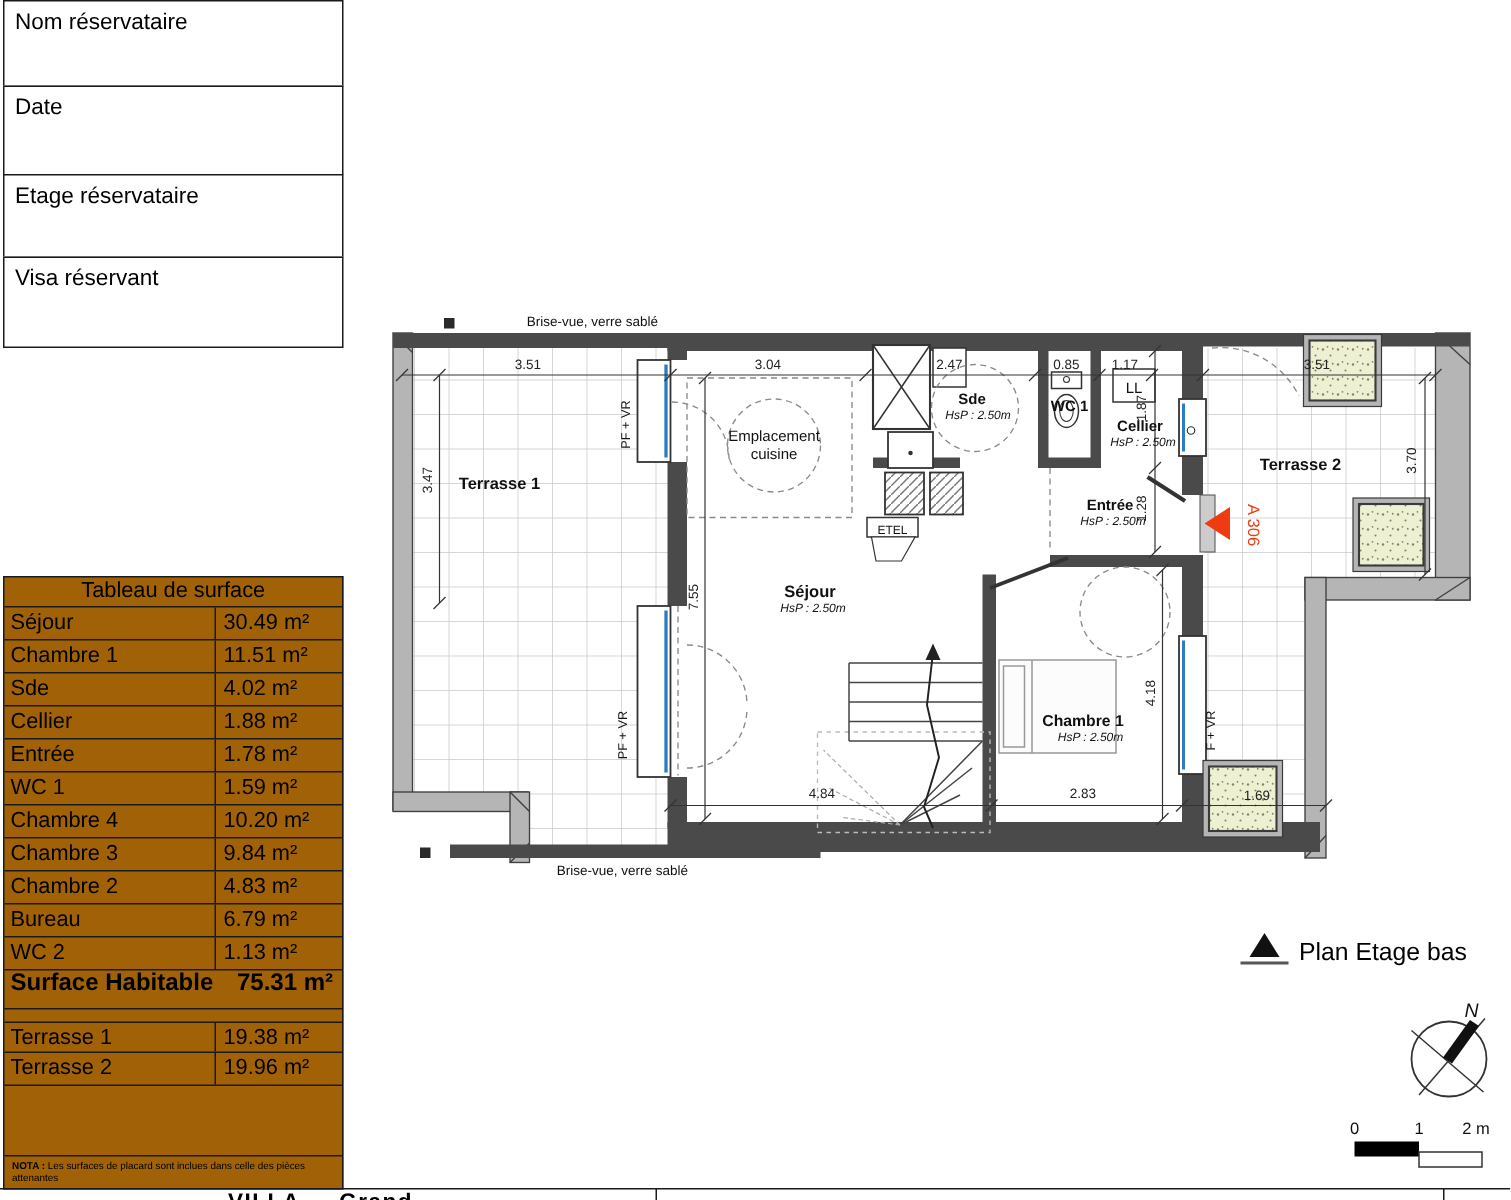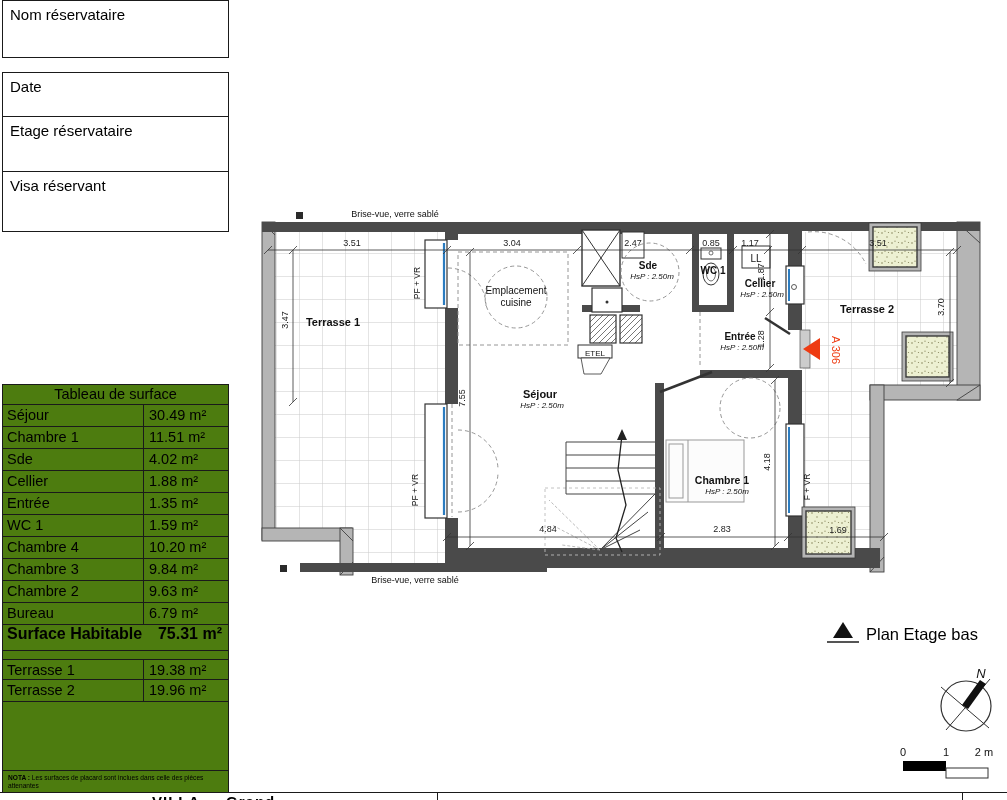--- a/index.html
+++ b/index.html
@@ -3,21 +3,21 @@
 <meta charset="utf-8">
 <style>
   html,body{margin:0;padding:0;background:#fff;}
   .page{position:relative;width:1007px;height:800px;background:#fff;overflow:hidden;
         font-family:"Liberation Sans",sans-serif;color:#000;}
   
   .formbox{position:absolute;left:2px;width:227px;border:1.6px solid #1a1a1a;
            box-sizing:border-box;background:#fff;padding:5px 0 0 7px;font-size:15px;}
   
   .surftable{position:absolute;left:2px;top:384px;width:227px;height:409px;
-             border:1.6px solid #1a1a1a;box-sizing:border-box;background:#4d7c0f;
+             border:1.6px solid #1a1a1a;box-sizing:border-box;background:#a16207;
              display:flex;flex-direction:column;font-size:14.5px;}
   .st-head{height:19px;border-bottom:1px solid #1a1a1a;text-align:center;
            line-height:19px;flex:none;}
   .st-row{height:21px;flex:none;display:flex;border-bottom:1px solid #1a1a1a;}
   .st-row .c1{width:136px;border-right:1px solid #1a1a1a;padding-left:4px;
               line-height:20px;overflow:hidden;white-space:nowrap;}
   .st-row .c2{flex:1;padding-left:5px;line-height:20px;white-space:nowrap;}
   .st-total{height:25px;flex:none;display:flex;border-bottom:1px solid #1a1a1a;
             font-weight:bold;font-size:16px;align-items:flex-start;}
   .st-total .tl{padding-left:4px;flex:1;}
@@ -33,21 +33,21 @@
   .foottext{position:absolute;left:152px;top:794px;width:300px;height:6px;overflow:hidden;
             font-weight:bold;font-size:15px;line-height:15px;letter-spacing:1px;white-space:nowrap;}
   svg text{font-family:"Liberation Sans",sans-serif;}
 </style>
 </head>
 <body>
 
 <div class="page">
 
   <div class="formbox" style="top:0;height:58px"><span>Nom réservataire</span></div>
-  <div class="formbox" style="top:72px;height:60px"><span>Date</span></div>
+  <div class="formbox" style="top:57px;height:60px"><span>Date</span></div>
   <div class="formbox" style="top:116px;height:56px"><span>Etage réservataire</span></div>
   <div class="formbox" style="top:171px;height:61px"><span>Visa réservant</span></div>
 
   <div class="surftable">
     <div class="st-head">Tableau de surface</div>
     <div class="st-row">
         <div class="c1">Séjour</div>
         <div class="c2">30.49 m²</div>
       </div>
     <div class="st-row">
@@ -57,41 +57,45 @@
     <div class="st-row">
         <div class="c1">Sde</div>
         <div class="c2">4.02 m²</div>
       </div>
     <div class="st-row">
         <div class="c1">Cellier</div>
         <div class="c2">1.88 m²</div>
       </div>
     <div class="st-row">
         <div class="c1">Entrée</div>
-        <div class="c2">1.35 m²</div>
+        <div class="c2">1.78 m²</div>
       </div>
     <div class="st-row">
         <div class="c1">WC 1</div>
         <div class="c2">1.59 m²</div>
       </div>
     <div class="st-row">
         <div class="c1">Chambre 4</div>
         <div class="c2">10.20 m²</div>
       </div>
     <div class="st-row">
         <div class="c1">Chambre 3</div>
         <div class="c2">9.84 m²</div>
       </div>
     <div class="st-row">
         <div class="c1">Chambre 2</div>
-        <div class="c2">9.63 m²</div>
+        <div class="c2">4.83 m²</div>
       </div>
     <div class="st-row">
         <div class="c1">Bureau</div>
         <div class="c2">6.79 m²</div>
+      </div>
+    <div class="st-row">
+        <div class="c1">WC 2</div>
+        <div class="c2">1.13 m²</div>
       </div>
     <div class="st-total">
         <div class="tl">Surface Habitable</div>
         <div class="tv">75.31 m²</div>
       </div>
     <div class="st-gap"></div>
     <div class="st-row" style="height:19px">
         <div class="c1">Terrasse 1</div>
         <div class="c2">19.38 m²</div>
       </div>

